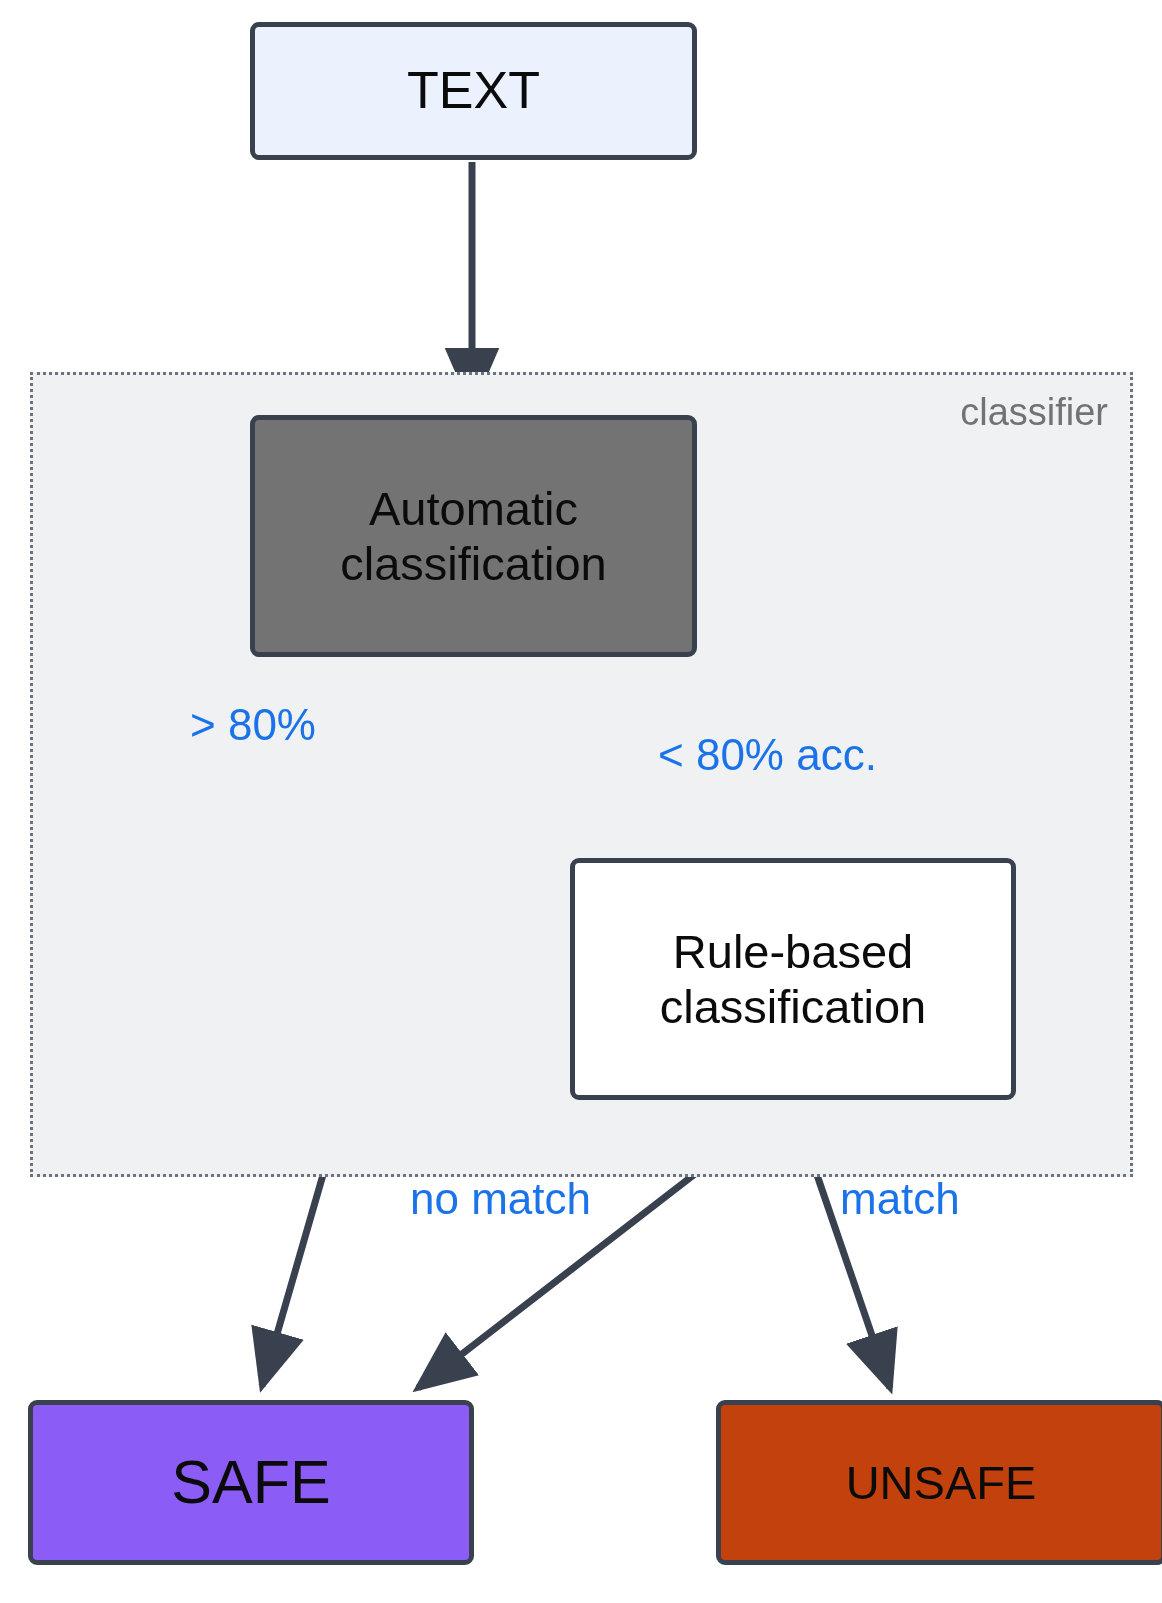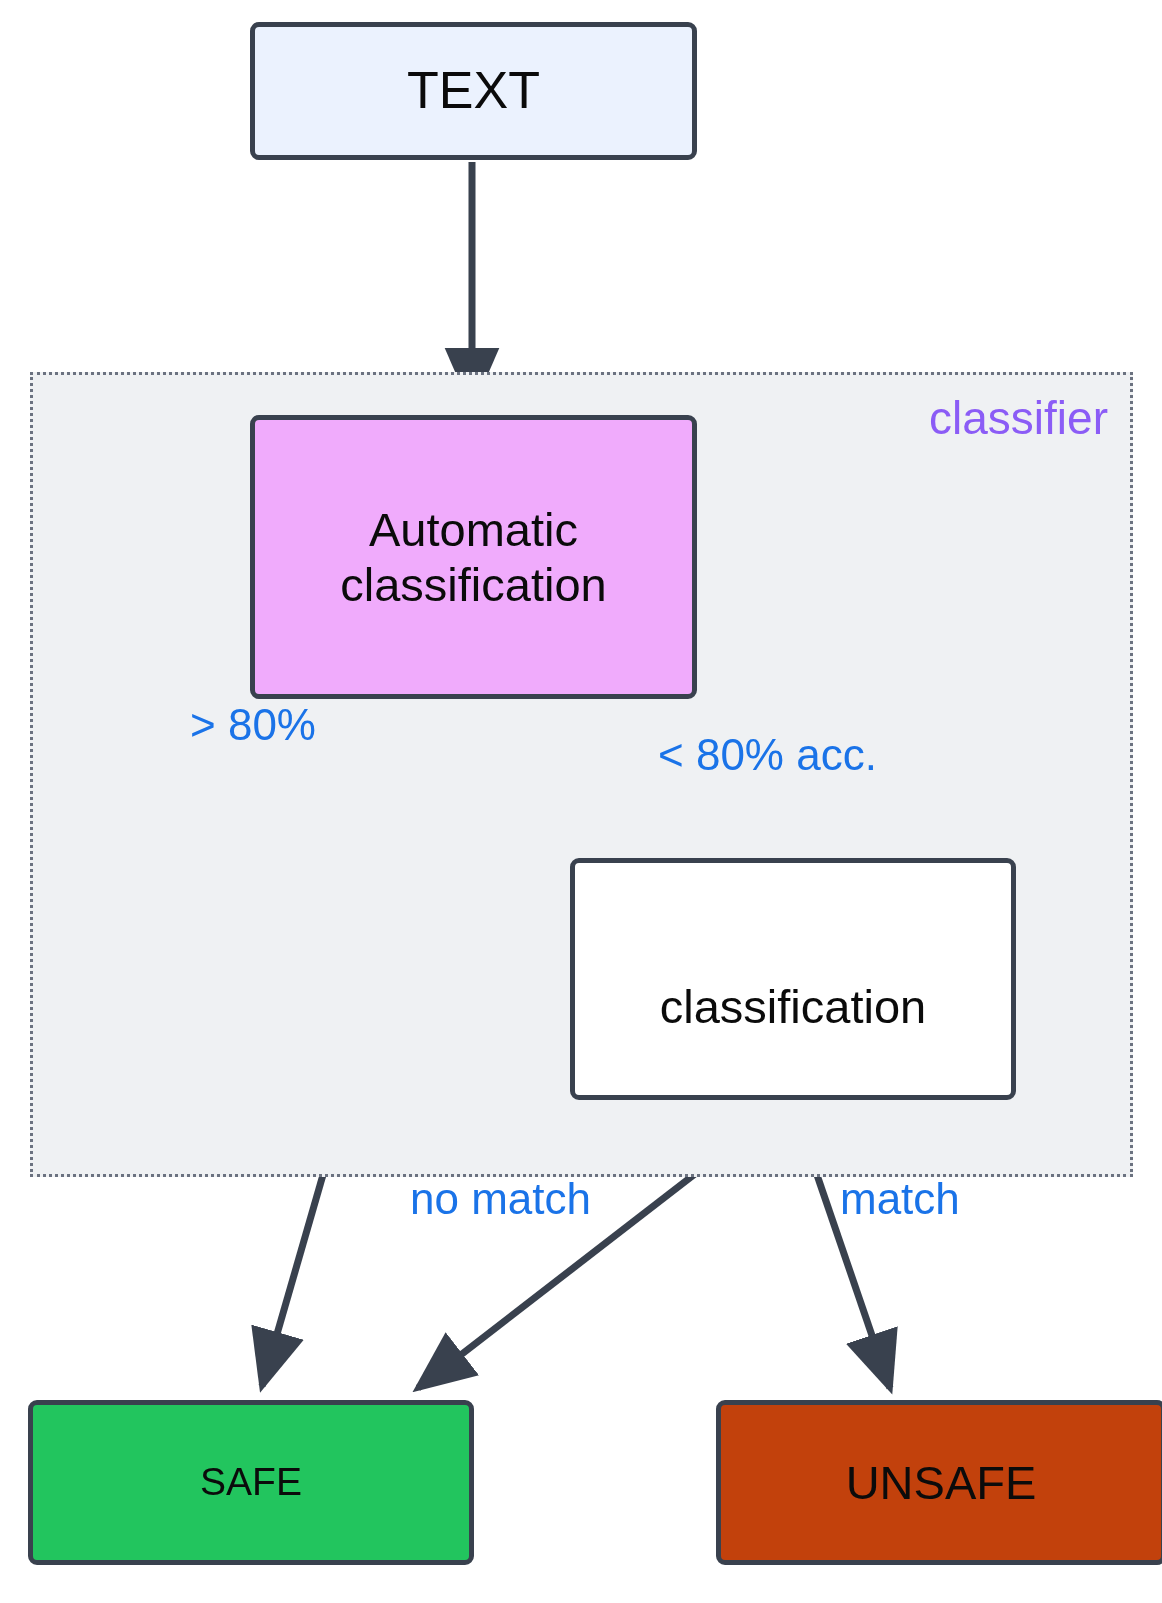--- a/index.html
+++ b/index.html
@@ -46,42 +46,42 @@
     width: 447px;
     height: 138px;
     background: #ebf2fe;
     font-size: 52px;
   }
 
   .node-auto {
     left: 250px;
     top: 415px;
     width: 447px;
-    height: 284px;
-    background: #f0abfc;
+    height: 242px;
+    background: #737373;
     font-size: 47px;
     text-align: center;
   }
 
   .node-rule {
     left: 570px;
     top: 858px;
     width: 446px;
     height: 242px;
     background: #ffffff;
     font-size: 47px;
   }
 
   .node-safe {
     left: 28px;
     top: 1400px;
     width: 446px;
     height: 165px;
-    background: #22c55e;
-    font-size: 39px;
+    background: #8b5cf6;
+    font-size: 61px;
   }
 
   .node-unsafe {
     left: 668px;
     top: 1400px;
     width: 450px;
     height: 165px;
     background: #c2410c;
     font-size: 47px;
     margin-left: 48px;
@@ -96,22 +96,22 @@
     box-sizing: border-box;
     background: #eff1f3;
     border: 3px dotted #6b7280;
     z-index: 1;
   }
 
   .subgraph-label {
     position: absolute;
     right: 22px;
     top: 16px;
-    font-size: 46px;
-    color: #8b5cf6;
+    font-size: 38px;
+    color: #737373;
   }
 
   .edge-label {
     position: absolute;
     color: #1a73e8;
     font-size: 44px;
     line-height: 1.22;
     white-space: nowrap;
     z-index: 4;
     text-align: right;
@@ -172,21 +172,21 @@
 
   <div class="node node-auto">
     <span>
       <span>Automatic</span><br>
       <span>classification</span>
     </span>
   </div>
 
   <div class="node node-rule">
     <span>
-      <br>
+      <span>Rule-based</span><br>
       <span>classification</span>
     </span>
   </div>
 
   <div class="node node-safe">
     <span>SAFE</span>
   </div>
 
   <div class="node node-unsafe">
     <span>UNSAFE</span>

